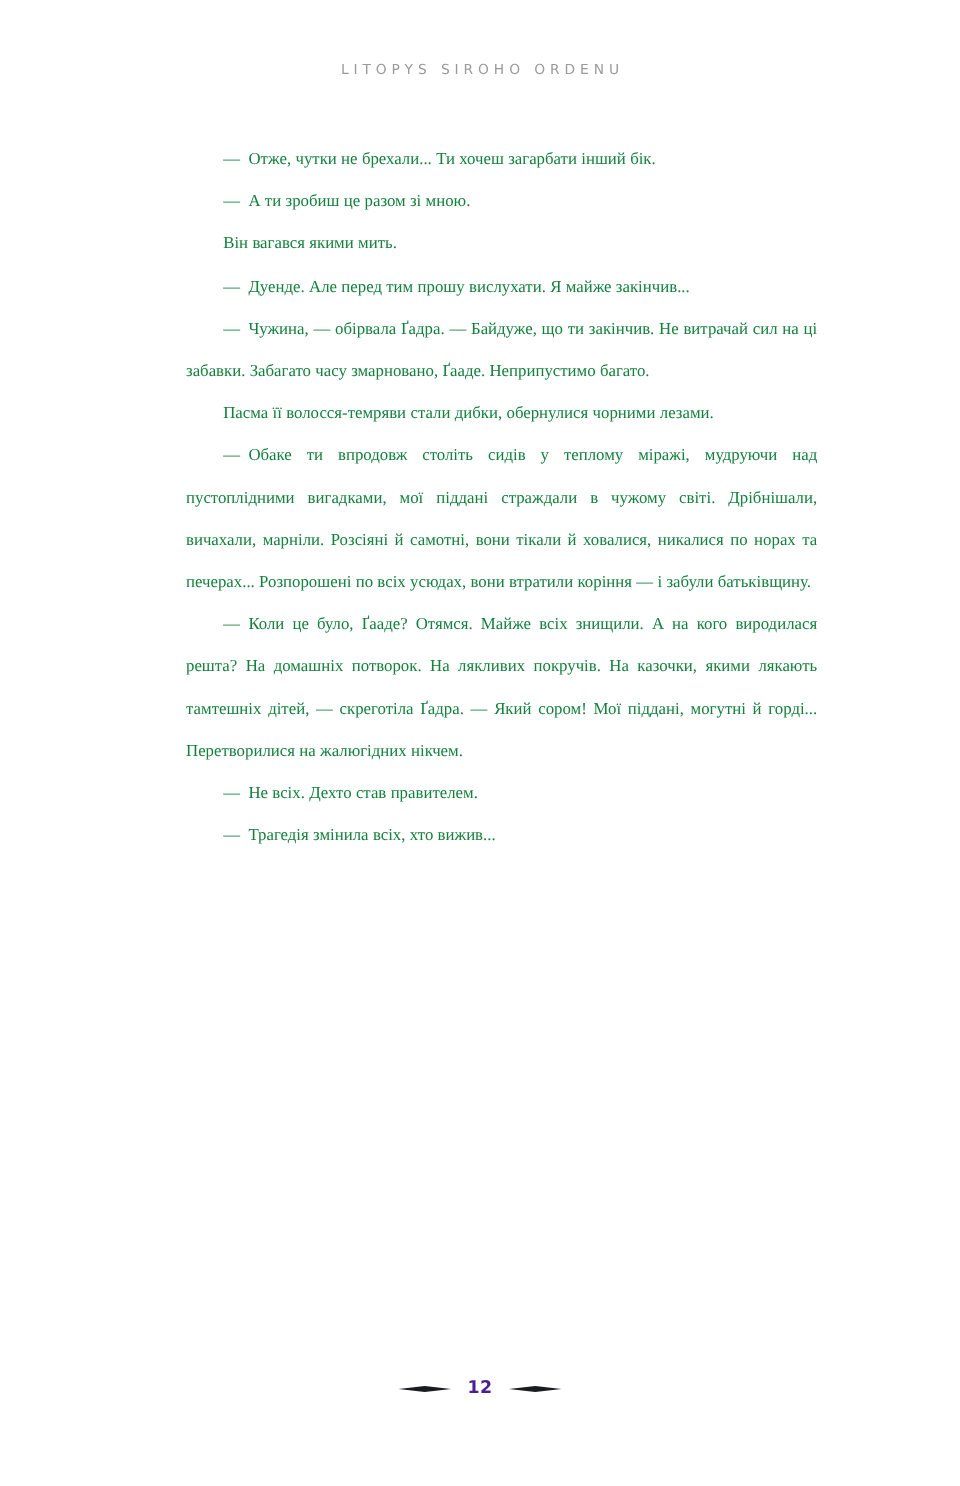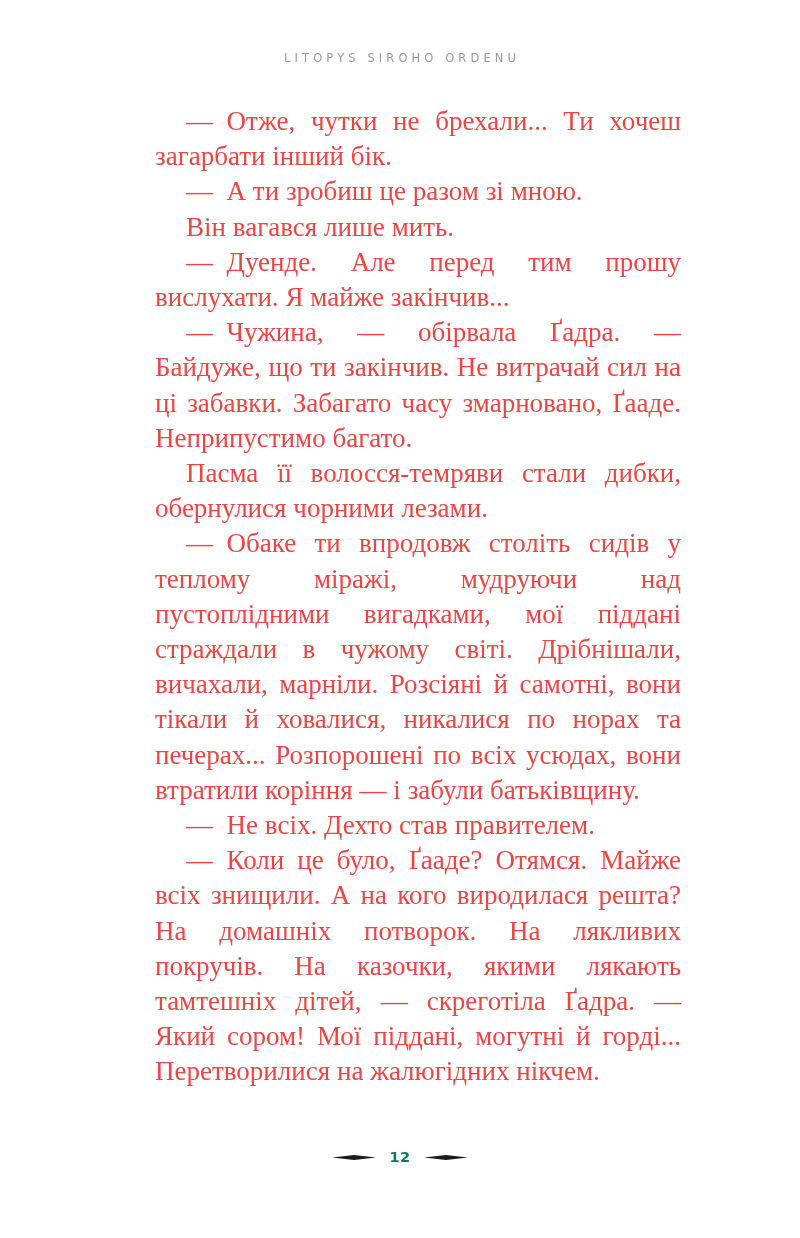--- a/index.html
+++ b/index.html
@@ -33,27 +33,27 @@
     text-indent: 4.1px;
     color: #9a9a9a;
     text-transform: uppercase;
     white-space: nowrap;
     font-weight: 400;
   }
 
   
   .text-block {
     position: absolute;
-    top: 104px;
+    top: 116px;
     left: 155px;
     width: 526px;
     font-family: "Liberation Serif", "DejaVu Serif", serif;
-    font-size: 27px;
+    font-size: 14px;
     line-height: 35.2px;
-    color: #ef4444;
+    color: #15803d;
     text-align: justify;
     text-justify: inter-word;
     -webkit-hyphens: none;
     hyphens: none;
     word-spacing: 0.1px;
   }
 
   .para {
     margin: 0;
     text-indent: 31px;
@@ -82,42 +82,43 @@
     display: block;
     width: 44px;
     height: 9px;
     overflow: visible;
   }
 
   .folio-number {
     font-family: "DejaVu Sans", sans-serif;
     font-size: 14.5px;
     font-weight: 700;
-    color: #0f766e;
+    color: #4c1d95;
     letter-spacing: 0.4px;
     line-height: 18px;
   }
 </style>
 </head>
 <body>
 
 <div class="page">
 
   <div class="running-head">Litopys Siroho Ordenu</div>
 
   <div class="text-block">
       <p class="para"><span class="dash">— Отже,</span> чутки не брехали... Ти хочеш загарбати інший бік.</p>
       <p class="para"><span class="dash">— А</span> ти зробиш це разом зі мною.</p>
-      <p class="para">Він вагався лише мить.</p>
+      <p class="para">Він вагався якими мить.</p>
       <p class="para"><span class="dash">— Дуенде.</span> Але перед тим прошу вислухати. Я майже закінчив...</p>
       <p class="para"><span class="dash">— Чужина,</span> — обірвала Ґадра. — Байдуже, що ти закінчив. Не витрачай сил на ці забавки. Забагато часу змарновано, Ґааде. Неприпустимо багато.</p>
       <p class="para">Пасма її волосся-темряви стали дибки, обернулися чорними лезами.</p>
       <p class="para"><span class="dash">— Обаке</span> ти впродовж століть сидів у теплому міражі, мудруючи над пустоплідними вигадками, мої піддані страждали в чужому світі. Дрібнішали, вичахали, марніли. Розсіяні й самотні, вони тікали й ховалися, никалися по норах та печерах... Розпорошені по всіх усюдах, вони втратили коріння — і забули батьківщину.</p>
+      <p class="para"><span class="dash">— Коли</span> це було, Ґааде? Отямся. Майже всіх знищили. А на кого виродилася решта? На домашніх потворок. На лякливих покручів. На казочки, якими лякають тамтешніх дітей, — скреготіла Ґадра. — Який сором! Мої піддані, могутні й горді... Перетворилися на жалюгідних нікчем.</p>
       <p class="para"><span class="dash">— Не</span> всіх. Дехто став правителем.</p>
-      <p class="para"><span class="dash">— Коли</span> це було, Ґааде? Отямся. Майже всіх знищили. А на кого виродилася решта? На домашніх потворок. На лякливих покручів. На казочки, якими лякають тамтешніх дітей, — скреготіла Ґадра. — Який сором! Мої піддані, могутні й горді... Перетворилися на жалюгідних нікчем.</p>
+      <p class="para"><span class="dash">— Трагедія</span> змінила всіх, хто вижив...</p>
     </div>
 
   <div class="folio">
     <svg class="folio-rule" viewBox="0 0 44 9" aria-hidden="true">
       <path d="M0 4.5 L22 2.1 L44 4.5 L22 6.9 Z" fill="#1a1c20"></path>
     </svg>
     <span class="folio-number">12</span>
     <svg class="folio-rule" viewBox="0 0 44 9" aria-hidden="true">
       <path d="M0 4.5 L22 2.1 L44 4.5 L22 6.9 Z" fill="#1a1c20"></path>
     </svg>

